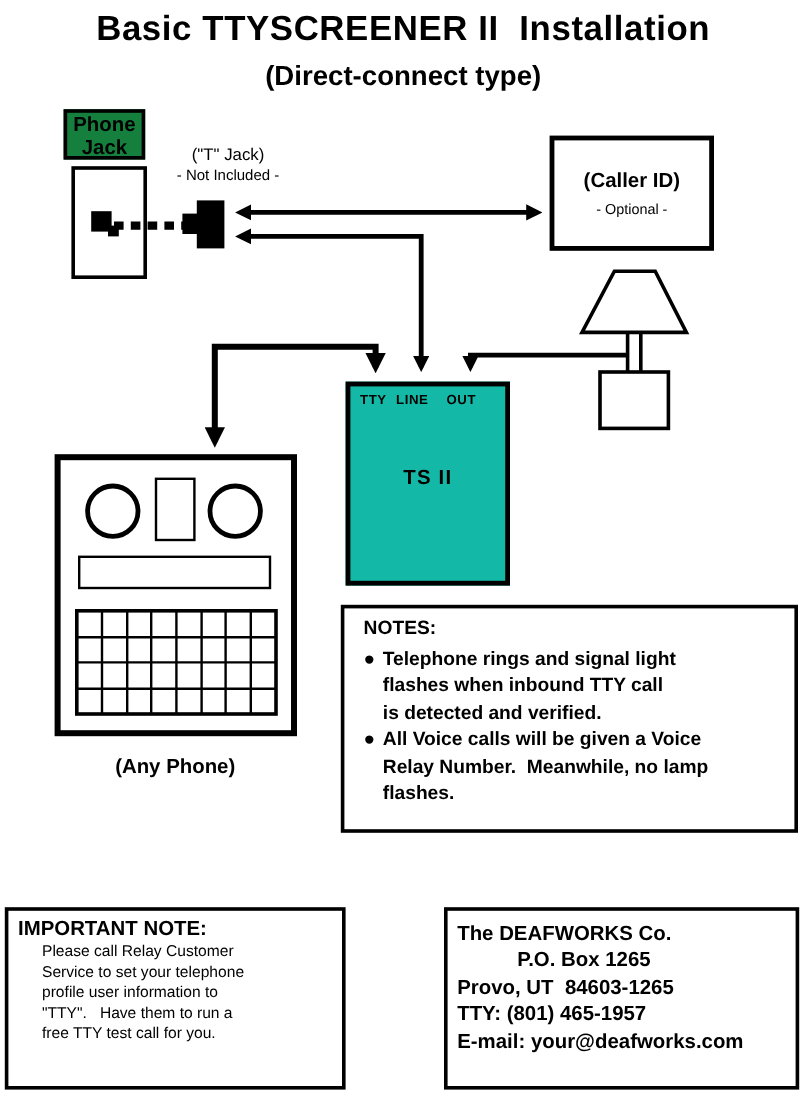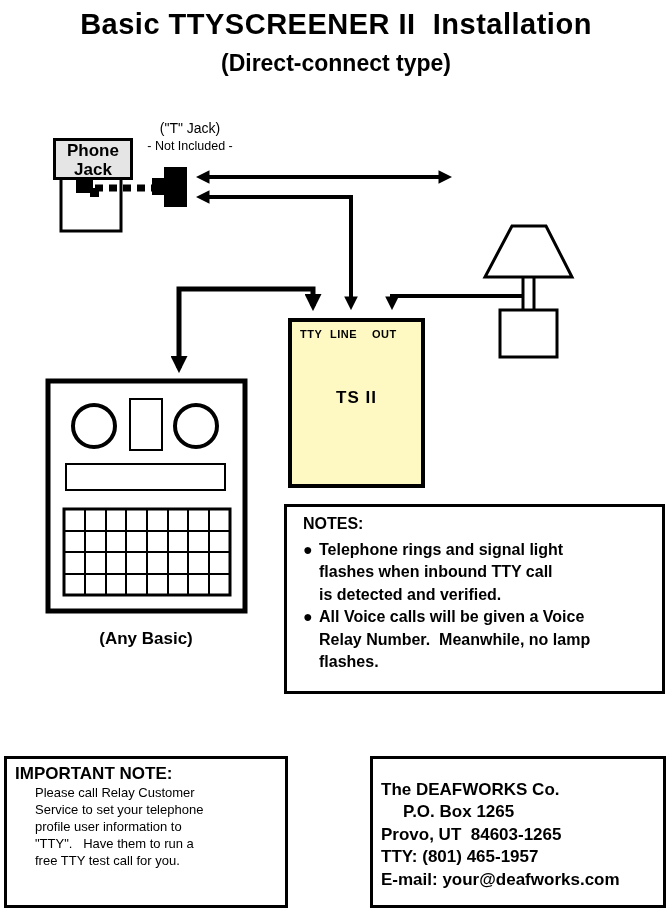--- a/index.html
+++ b/index.html
@@ -6,52 +6,52 @@
   html,body { background:#ffffff; }
   body { font-family:"Liberation Sans", sans-serif; color:#000; }
   .canvas { position:relative; width:672px; height:912px; background:#fff; overflow:hidden; }
   .abs { position:absolute; }
   .pre { white-space:pre-wrap; }
   .ctr { text-align:center; }
 
   .title { top:8px; left:0; width:672px; font-size:29px; font-weight:bold; letter-spacing:0.5px; }
   .subtitle { top:50px; left:0; width:672px; font-size:23px; font-weight:bold; }
 
-  .phonejack-box { left:53px; top:91px; width:80px; height:42px; border:3px solid #000;
-                   font-size:17px; font-weight:bold; line-height:1.1; text-align:center; padding-top:1px; background:#e5e5e5;margin-top:47px; }
+  .phonejack-box { left:53px; top:91px; width:68px; height:42px; border:3px solid #000;
+                   font-size:17px; font-weight:bold; line-height:1.1; text-align:center; padding-top:1px; background:#15803d; }
 
   .tjack-labels { left:126px; top:120px; width:128px; text-align:center; }
   .tjack-label { font-size:14px; }
   .tjack-note { font-size:12.5px; margin-top:3px; }
 
   .callerid-box { left:458px; top:113px; width:137px; height:96px; border:4px solid #000; background:#fff;
                   display:flex; flex-direction:column; align-items:center; justify-content:center; }
   .callerid-label { font-size:17px; font-weight:bold; }
   .callerid-note { font-size:12px; margin-top:6px; }
 
-  .ts2-box { left:288px; top:318px; width:137px; height:170px; border:4px solid #000; background:#fef9c3; }
+  .ts2-box { left:288px; top:318px; width:137px; height:170px; border:4px solid #000; background:#14b8a6; }
   .ts2-port { position:absolute; top:6px; font-size:11px; font-weight:bold; letter-spacing:0.5px; }
   .ts2-port.p0 { left:8px; } .ts2-port.p1 { left:38px; } .ts2-port.p2 { left:80px; }
   .ts2-label { position:absolute; top:66px; left:0; width:100%; text-align:center; font-size:17px; font-weight:bold; letter-spacing:1px; }
 
   .tty-caption { left:46px; top:629px; width:200px; text-align:center; font-size:17px; font-weight:bold; }
 
   .notes-box { left:284px; top:504px; width:381px; height:190px; border:3px solid #000; background:#fff; padding:8px 16px; }
   .notes-heading { font-size:16px; font-weight:bold; margin-bottom:6px; }
   .notes-item { display:flex; font-size:16px; font-weight:bold; line-height:1.4; }
   .notes-bullet { width:16px; flex:0 0 16px; }
   .notes-text { flex:1; }
 
   .important-box { left:4px; top:756px; width:284px; height:152px; border:3px solid #000; background:#fff; padding:4px 8px; }
   .important-heading { font-size:17px; font-weight:bold; line-height:1.3; }
   .important-body { font-size:13px; line-height:1.3;margin-left:20px; }
 
-  .company-box { left:370px; top:756px; width:296px; height:152px; border:3px solid #000; background:#fff; padding:20px 8px; }
+  .company-box { left:370px; top:756px; width:296px; height:152px; border:3px solid #000; background:#fff; padding:8px 8px; }
   .company-line { font-size:17px; font-weight:bold; line-height:1.32; }
-  .company-pobox { margin-left:22px; }
+  .company-pobox { margin-left:50px; }
 
   svg { display:block; }
 </style>
 </head>
 <body>
 
 <div class="canvas">
 
   <svg class="abs" style="left:0; top:0;" width="672" height="912" viewBox="0 0 672 912">
     <defs>
@@ -112,29 +112,33 @@
   <div class="abs subtitle ctr">(Direct-connect type)</div>
 
   <div class="abs phonejack-box pre">Phone
 Jack</div>
 
   <div class="abs tjack-labels">
     <div class="tjack-label">("T" Jack)</div>
     <div class="tjack-note">- Not Included -</div>
   </div>
 
+  <div class="abs callerid-box">
+    <div class="callerid-label">(Caller ID)</div>
+    <div class="callerid-note">- Optional -</div>
+  </div>
 
   <div class="abs ts2-box">
     <span class="ts2-port p0">TTY</span>
     <span class="ts2-port p1">LINE</span>
     <span class="ts2-port p2">OUT</span>
     <div class="ts2-label">TS II</div>
   </div>
 
-  <div class="abs tty-caption">(Any Basic)</div>
+  <div class="abs tty-caption">(Any Phone)</div>
 
   <div class="abs notes-box">
     <div class="notes-heading">NOTES:</div>
     <div class="notes-item">
       <span class="notes-bullet">●</span>
       <span class="notes-text pre">Telephone rings and signal light
 flashes when inbound TTY call
 is detected and verified.</span>
     </div>
     <div class="notes-item">

